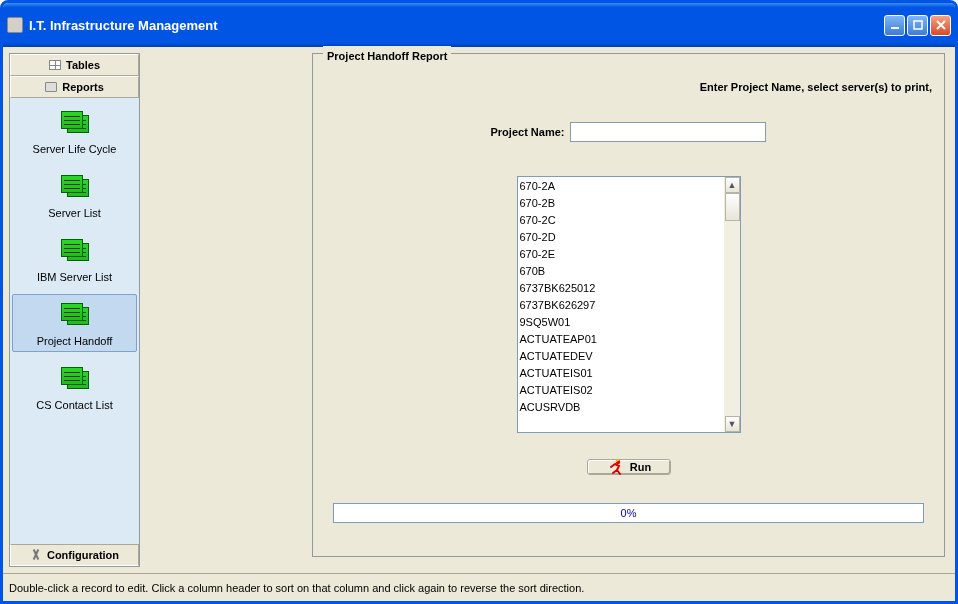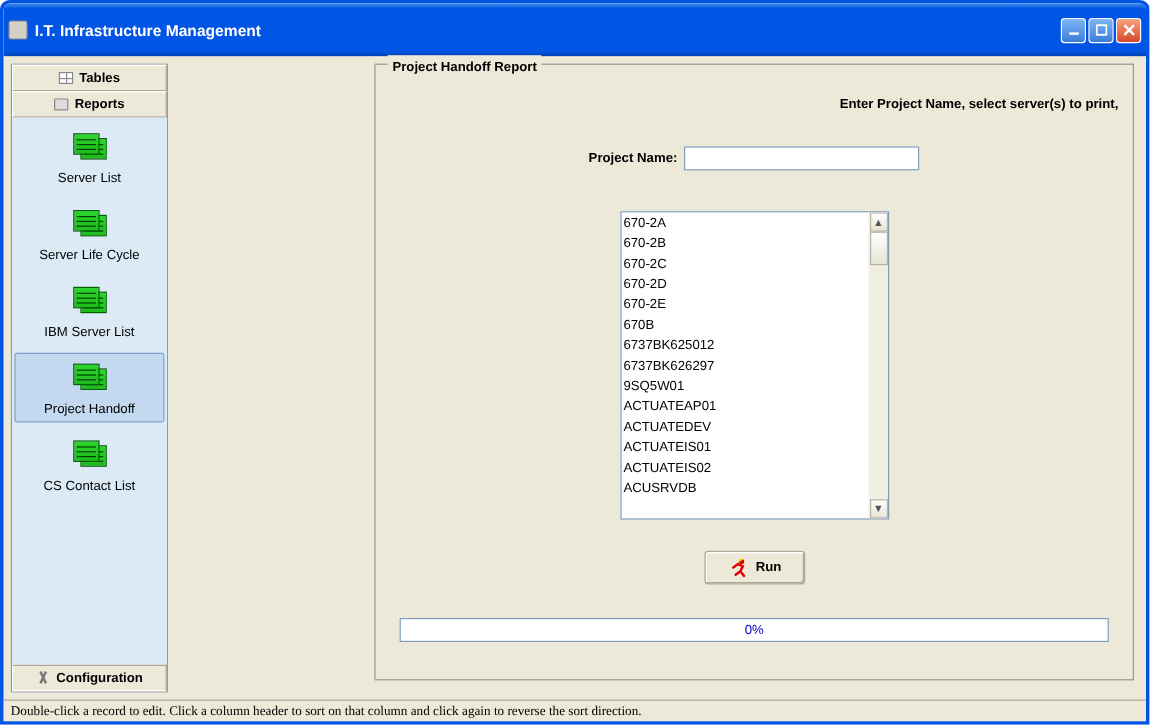--- a/index.html
+++ b/index.html
@@ -257,21 +257,21 @@
       border: 1px solid #b8b4a3;
       cursor: pointer;
     }
     .run-row {
       display: flex;
       justify-content: center;
       margin-top: 26px;
     }
     .run-btn {
       width: 84px;
-      height: 28px;
+      height: 16px;
       background: #ece9d8;
       border: 1px solid #aca899;
       border-radius: 3px;
       box-shadow: inset 1px 1px #fff, inset -1px -1px #aca899;
       display: flex;
       align-items: center;
       justify-content: center;
       gap: 6px;
       font-weight: bold;
       font-size: 11px;
@@ -286,28 +286,27 @@
       height: 20px;
       background: #fff;
       border: 1px solid #7f9db9;
       display: flex;
       align-items: center;
       justify-content: center;
       color: #0000cc;
       font-size: 11px;
     }
     .statusbar {
-      height: 18px;
+      height: 28px;
       border-top: 1px solid #aca899;
       background: #ece9d8;
       padding: 0 6px;
       display: flex;
       align-items: center;
       font-size: 11px;
-      font-family: Liberation Serif, serif;
     }
     .i-tables { width:12px; height:10px; border:1px solid #888; background:#fff; position:relative; }
     .i-tables::before { content:""; position:absolute; top:4px; left:0; right:0; height:1px; background:#888;}
     .i-tables::after { content:""; position:absolute; left:5px; top:0; bottom:0; width:1px; background:#888;}
     .i-print { width:12px; height:10px; border:1px solid #888; background:#ddd; border-radius:1px;}
     .i-tools { width:12px; height:12px; position:relative; }
     .i-tools::before { content:""; position:absolute; width:2px; height:11px; background:#777; left:5px; top:0; transform:rotate(25deg);}
     .i-tools::after { content:""; position:absolute; width:2px; height:11px; background:#777; left:5px; top:0; transform:rotate(-25deg);}
   </style>
 </head>
@@ -350,32 +349,32 @@
         <div class="side-items" id="side-items">
             <div class="side-item">
               <div class="item-icon">
                 <div class="sheet sheet1">
                   <span class="l3"></span>
                 </div>
                 <div class="sheet sheet2">
                   <span class="l3"></span>
                 </div>
               </div>
-              <div class="label">Server List</div>
+              <div class="label">Server Life Cycle</div>
             </div>
             <div class="side-item">
               <div class="item-icon">
                 <div class="sheet sheet1">
                   <span class="l3"></span>
                 </div>
                 <div class="sheet sheet2">
                   <span class="l3"></span>
                 </div>
               </div>
-              <div class="label">Server Life Cycle</div>
+              <div class="label">Server List</div>
             </div>
             <div class="side-item">
               <div class="item-icon">
                 <div class="sheet sheet1">
                   <span class="l3"></span>
                 </div>
                 <div class="sheet sheet2">
                   <span class="l3"></span>
                 </div>
               </div>

